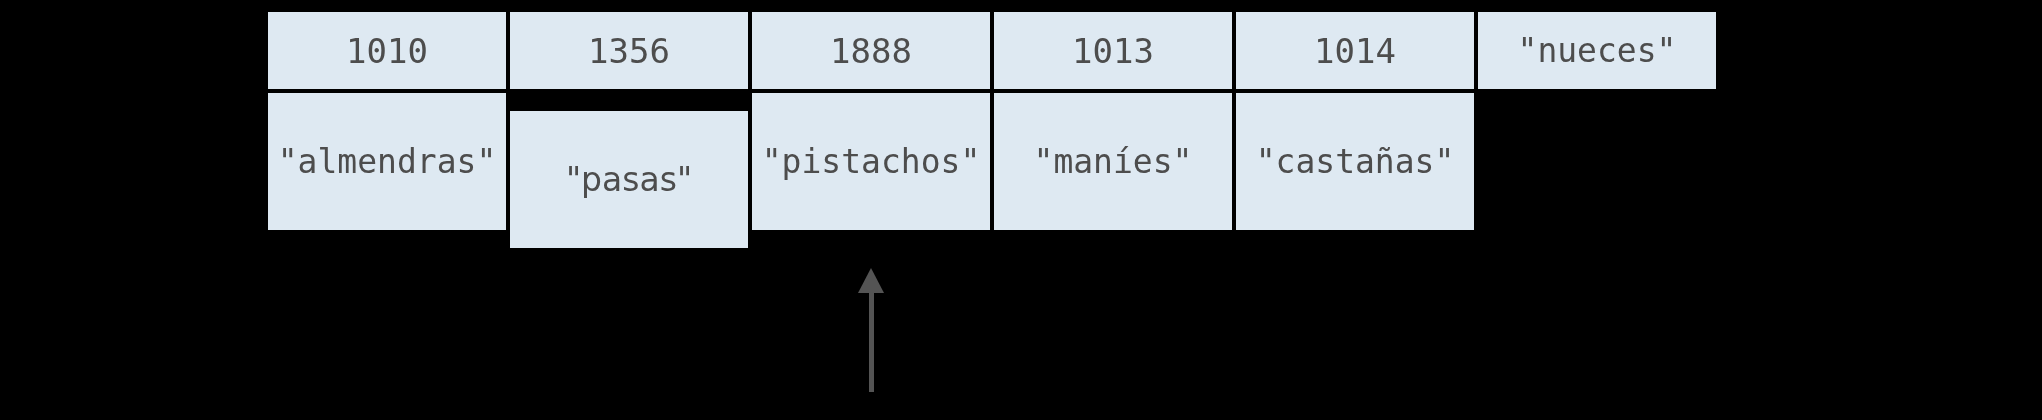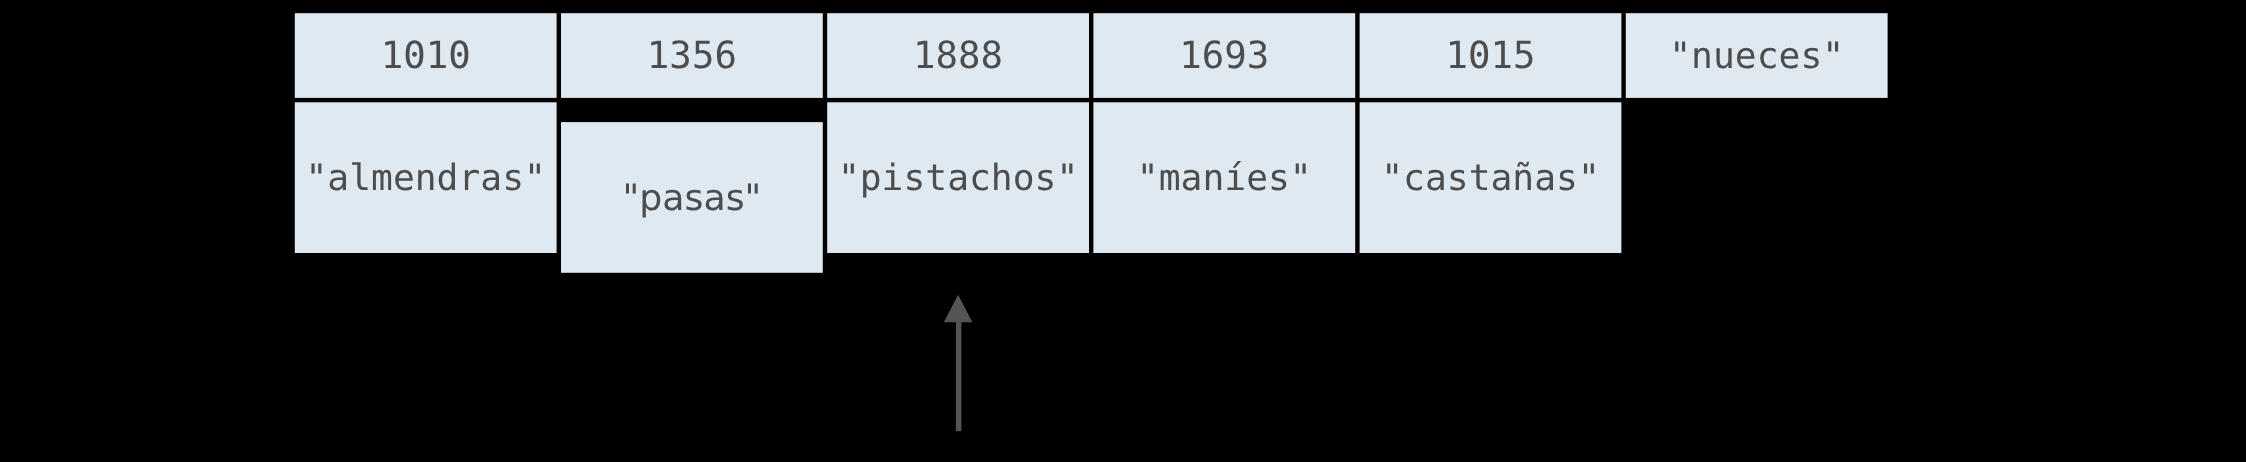--- a/index.html
+++ b/index.html
@@ -66,22 +66,22 @@
 </head>
 <body>
 
 <div id="screen">
 
   <div id="memory-grid">
 
     <div class="cell addr-cell">1010</div>
     <div class="cell addr-cell">1356</div>
     <div class="cell addr-cell">1888</div>
-    <div class="cell addr-cell">1693</div>
-    <div class="cell addr-cell">1015</div>
+    <div class="cell addr-cell">1013</div>
+    <div class="cell addr-cell">1014</div>
 
     <div class="cell value-cell">"nueces"</div>
     <div class="cell value-cell">"almendras"</div>
     <div class="cell value-cell shifted">"pasas"</div>
     <div class="cell value-cell">"pistachos"</div>
     <div class="cell value-cell">"maníes"</div>
     <div class="cell value-cell">"castañas"</div>
   </div>
 
   <div class="arrow-head"></div>

